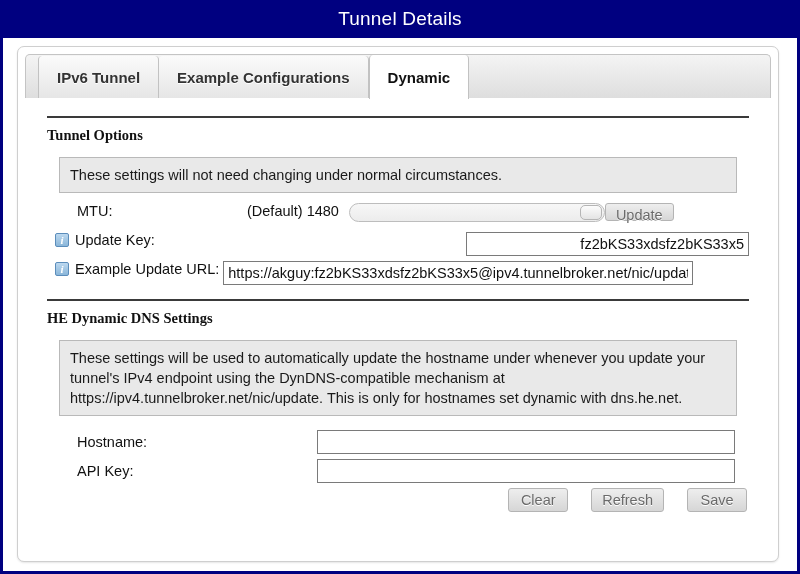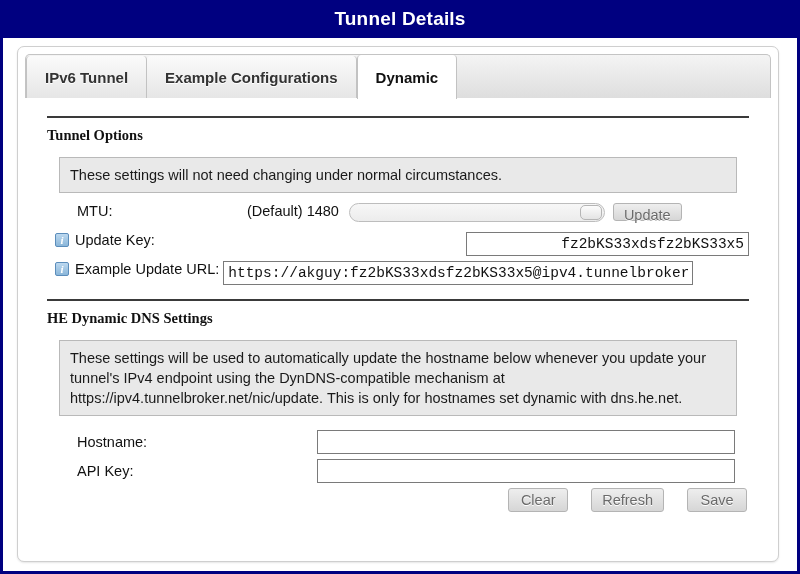--- a/index.html
+++ b/index.html
@@ -17,21 +17,21 @@
     border-left: 3px solid #000080;
     border-right: 3px solid #000080;
     border-bottom: 3px solid #000080;
   }
   
   .titlebar {
     height: 38px;
     background: #000080;
     color: #ffffff;
     font-size: 19px;
-    font-weight: bold;
+    font-weight: normal;
     display: flex;
     align-items: center;
     justify-content: center;
     letter-spacing: .2px;
   }
   
   .panel {
     position: absolute;
     left: 14px; top: 46px;
     width: 762px; height: 516px;
@@ -45,21 +45,21 @@
   .tabstrip {
     position: relative;
     margin: 7px 7px 0 7px;
     height: 44px;
     border-radius: 5px 5px 0 0;
     background: linear-gradient(#f4f4f4, #dedede);
     border: 1px solid #c4c4c4;
     border-bottom: none;
     display: flex;
     align-items: flex-end;
-    padding-left: 0px;
+    padding-left: 12px;
   }
   .tab {
     position: relative;
     height: 42px;
     display: flex;
     align-items: center;
     justify-content: center;
     padding: 0 18px;
     font-size: 15px;
     font-weight: bold;
@@ -173,26 +173,26 @@
   .btn {
     background: linear-gradient(#eeeeee, #d6d6d6);
     border: 1px solid #b4b4b4;
     border-radius: 3px;
     font-size: 14.5px;
     color: #6a6a6a;
     padding: 3px 10px;
     text-shadow: 0 1px 0 #ffffff;
     white-space: nowrap;
   }
-  .btn-update { margin-left: 8px; height: 18px; }
+  .btn-update { margin-left: 0; height: 18px; }
   .txtinput {
     border: 1px solid #7a7a7a;
     background: #ffffff;
     font-size: 14.5px;
-    font-family: Liberation Mono, monospace;
+    font-family: Liberation Sans, sans-serif;
     color: #111111;
     height: 24px;
     padding: 1px 4px;
     outline: none;
   }
   .txtinput.right { text-align: right; }
   .key-input { width: 283px; margin-left: auto; }
   .url-input { width: 470px; margin-left: 4px; }
   
   .ddrow {
@@ -276,21 +276,21 @@
             <span class="iicon"></span>
             <span>Example Update URL:</span>
           </span>
           <input class="txtinput url-input" type="text" readonly="" value="https://akguy:fz2bKS33xdsfz2bKS33x5@ipv4.tunnelbroker.net/nic/update?hostname=" style="">
         </div>
 
       </div>
 
       <div class="legend second">HE Dynamic DNS Settings</div>
 
-      <div class="infobox">These settings will be used to automatically update the hostname below whenever you update your tunnel's IPv4 endpoint using the DynDNS-compatible mechanism at https://ipv4.tunnelbroker.net/nic/update. This is only for hostnames set dynamic with dns.he.net.</div>
+      <div class="infobox">These settings will be used to automatically update the hostname under whenever you update your tunnel's IPv4 endpoint using the DynDNS-compatible mechanism at https://ipv4.tunnelbroker.net/nic/update. This is only for hostnames set dynamic with dns.he.net.</div>
 
       <div class="rows" style="margin-top:14px">
 
 
         <div class="ddrow">
           <span class="ddlabel">Hostname:</span>
           <input class="txtinput ddinput" type="text" value="" style="">
         </div>
 
         <div class="ddrow">

